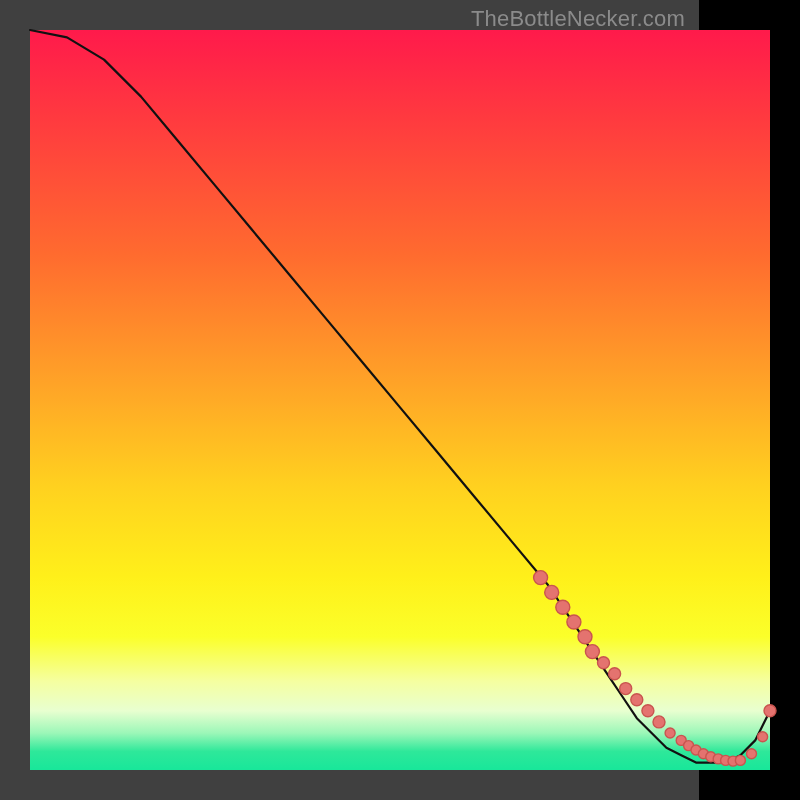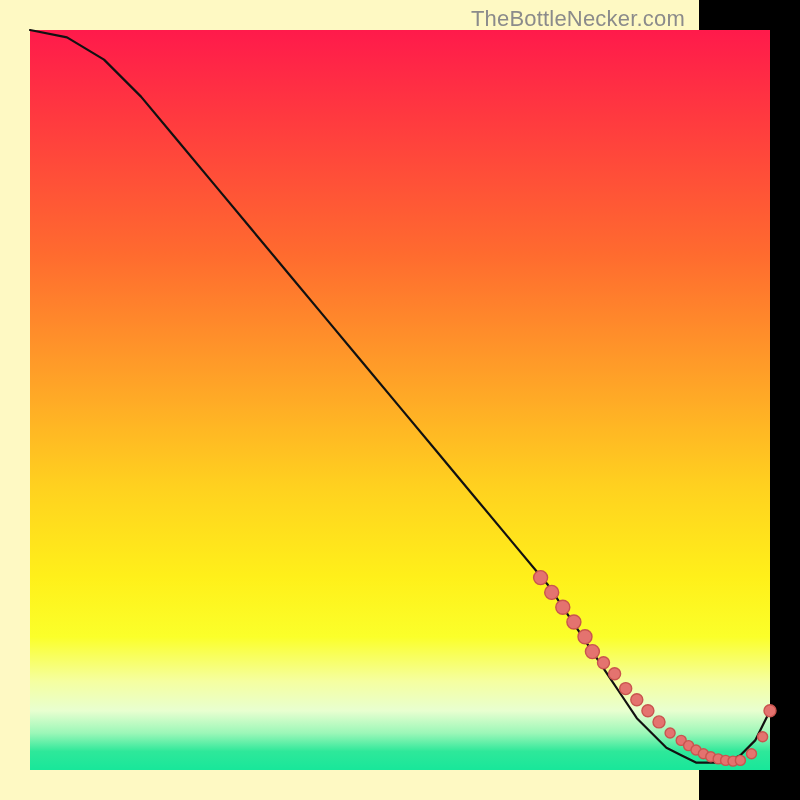--- a/index.html
+++ b/index.html
@@ -8,21 +8,21 @@
     width: 800px;
     height: 800px;
     background: #000;
     overflow: hidden;
     font-family: Arial, Helvetica, sans-serif;
   }
   .stage {
     position: relative;
     width: 699px;
     height: 800px;
-    background: #fef9c3;
+    background: #404040;
   }
   .plot {
     position: absolute;
     left: 30px;
     top: 30px;
     width: 740px;
     height: 740px;
     
     background: linear-gradient(
       to bottom,

